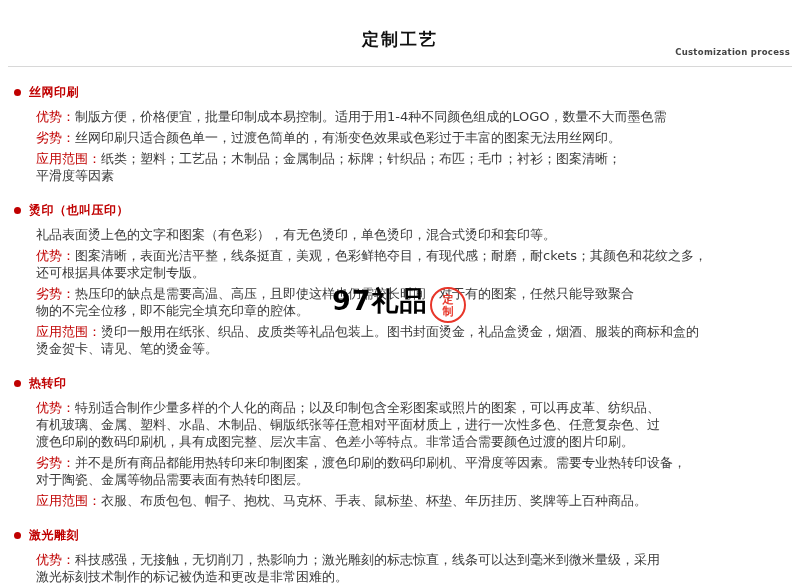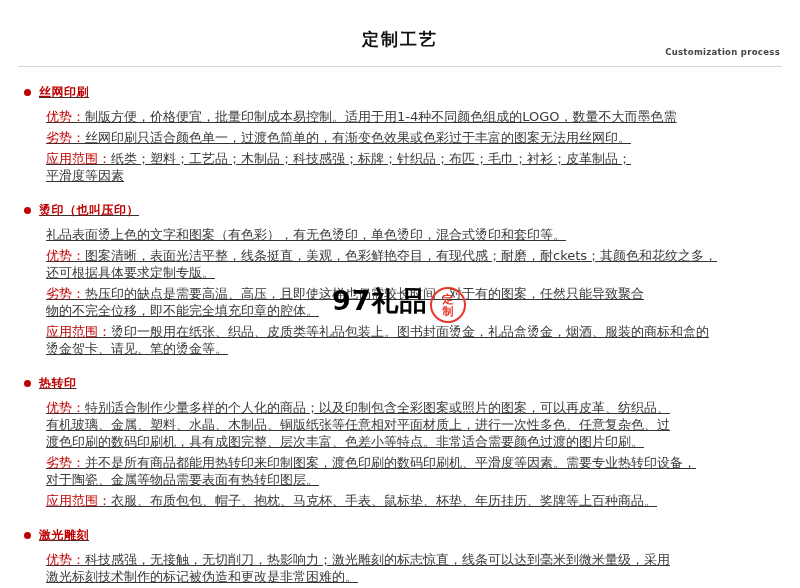--- a/index.html
+++ b/index.html
@@ -13,22 +13,21 @@
     font-family: "DejaVu Sans", "Liberation Sans", sans-serif;
     color: #333333;
     position: relative;
     overflow: hidden;
   }
   .page {
     position: relative;
     width: 800px;
     height: 520px;
     box-sizing: border-box;
-    padding: 0 18px;
-    text-decoration: underline;
+    padding: 0 8px;
   }
   
   .header {
     position: relative;
     height: 66px;
   }
   .main-title {
     position: absolute;
     left: 0;
     right: 0;
@@ -144,21 +143,21 @@
           <span class="bullet"></span>
           <span class="section-title">丝网印刷</span>
         </div>
         <div class="block">
           <div class="line"><span class="block-label">优势：</span><span>制版方便，价格便宜，批量印制成本易控制。适用于用1-4种不同颜色组成的LOGO，数量不大而墨色需</span></div>
         </div>
         <div class="block">
           <div class="line"><span class="block-label">劣势：</span><span>丝网印刷只适合颜色单一，过渡色简单的，有渐变色效果或色彩过于丰富的图案无法用丝网印。</span></div>
         </div>
         <div class="block">
-          <div class="line"><span class="block-label">应用范围：</span><span>纸类；塑料；工艺品；木制品；科技感强；标牌；针织品；布匹；毛巾；衬衫；皮革制品；</span></div>
+          <div class="line"><span class="block-label">应用范围：</span><span>纸类；塑料；工艺品；木制品；金属制品；标牌；针织品；布匹；毛巾；衬衫；图案清晰；</span></div>
           <div class="line"><span>平滑度等因素</span></div>
         </div>
       </div>
       <div class="section">
         <div class="section-head">
           <span class="bullet"></span>
           <span class="section-title">烫印（也叫压印）</span>
         </div>
         <div class="block">
           <div class="line"><span>礼品表面烫上色的文字和图案（有色彩），有无色烫印，单色烫印，混合式烫印和套印等。</span></div>

